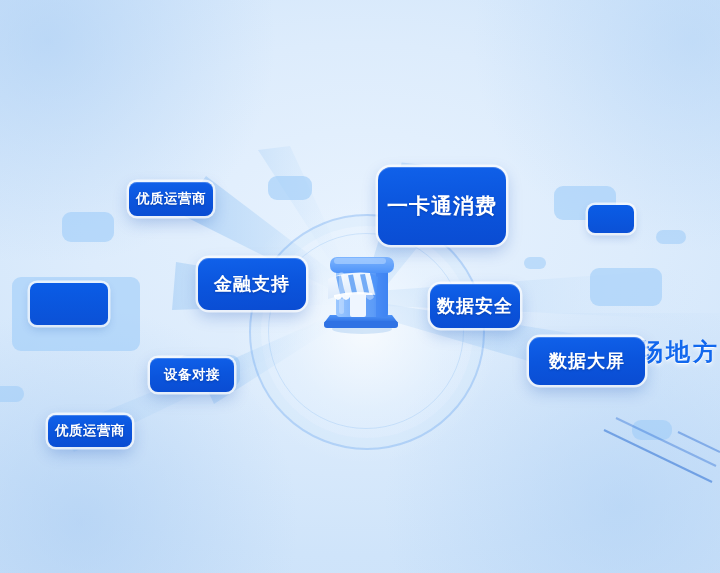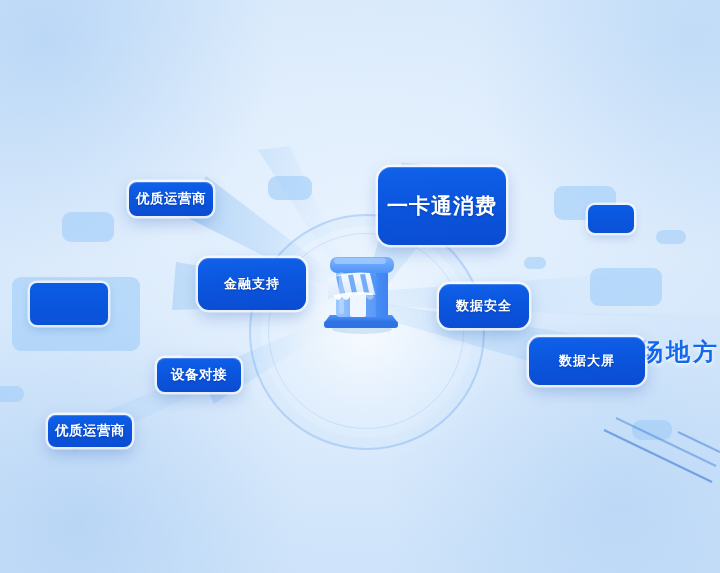--- a/index.html
+++ b/index.html
@@ -69,30 +69,30 @@
     letter-spacing:1px;
     white-space:nowrap;
     background:linear-gradient(177deg,#1061EA 0%,#0B55DD 48%,#0A4CD2 100%);
     box-shadow:0 0 0 2.5px rgba(255,255,255,.72),
                0 6px 16px rgba(13,73,180,.28),
                inset 0 1px 0 rgba(255,255,255,.22);
     text-shadow:0 1px 2px rgba(5,45,130,.45);
     cursor:pointer;
   }
   .chip.big{border-radius:13px;font-size:21px;}
-  .chip.mid{border-radius:11px;font-size:13px;}
+  .chip.mid{border-radius:11px;font-size:18px;}
   .chip.sml{border-radius:8px;font-size:13.5px;letter-spacing:.5px;}
 
   
   .chip-yikatong{left:378px;top:167px;width:128px;height:78px;text-align:right;}
   .chip-jinrong {left:198px;top:258px;width:108px;height:52px;}
   .chip-dapingmu{left:529px;top:337px;width:116px;height:48px;}
-  .chip-anquan  {left:430px;top:284px;width:90px;height:44px;font-size:16px;margin-left:9px;}
+  .chip-anquan  {left:430px;top:284px;width:90px;height:44px;font-size:16px;}
   .chip-youzhi  {left:129px;top:182px;width:84px;height:34px;}
-  .chip-shebei  {left:150px;top:358px;width:84px;height:34px;margin-left:7px;}
+  .chip-shebei  {left:150px;top:358px;width:84px;height:34px;}
   .chip-guanli  {left:48px;top:415px;width:84px;height:32px;}
 
   
   .shop{position:absolute;left:314px;top:245px;width:94px;height:90px;}
 
   .hub-title{
     position:absolute;left:0;right:0;top:336px;
     text-align:right;
     font-size:24px;font-weight:bold;letter-spacing:3px;
     color:#1268EE;

